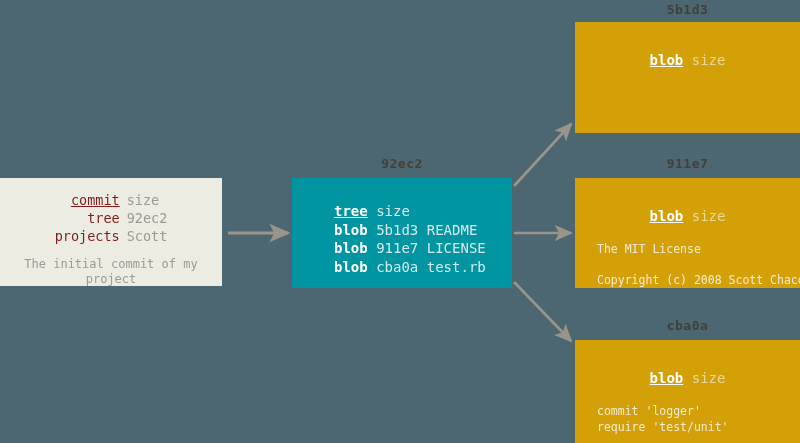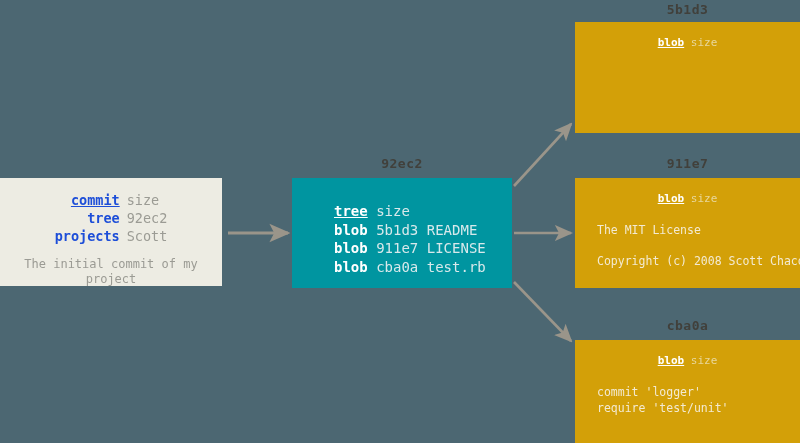--- a/index.html
+++ b/index.html
@@ -61,22 +61,22 @@
     border-collapse: collapse;
     font-size: 13.5px;
     line-height: 16px;
   }
   .kv-table td {
     padding: 1px 0;
     white-space: nowrap;
   }
   .kv-key {
     text-align: right;
-    color: #1d4ed8;
-    font-weight: bold;
+    color: #7f1d1d;
+    font-weight: normal;
     padding-right: 7px !important;
   }
   .kv-key.underline {
     text-decoration: underline;
   }
   .kv-val {
     text-align: left;
     color: #9b9b94;
     font-weight: normal;
   }
@@ -108,22 +108,22 @@
   .node.tree .tag.underline {
     text-decoration: underline;
   }
 
   
   .node.blob {
     background: #d3a008;
   }
   .node.blob .blob-head {
     text-align: center;
-    padding-top: 14px;
-    font-size: 11px;
+    padding-top: 30px;
+    font-size: 14px;
     white-space: pre;
   }
   .node.blob .tag {
     color: #ffffff;
     font-weight: bold;
     text-decoration: underline;
   }
   .node.blob .size {
     color: #e8d79c;
   }

